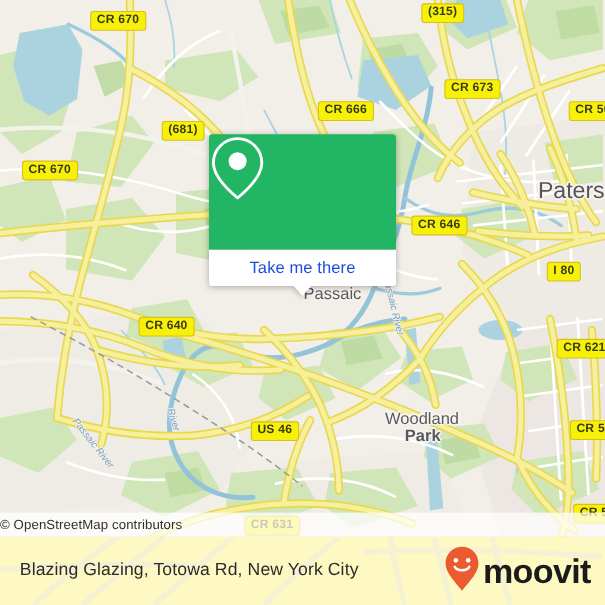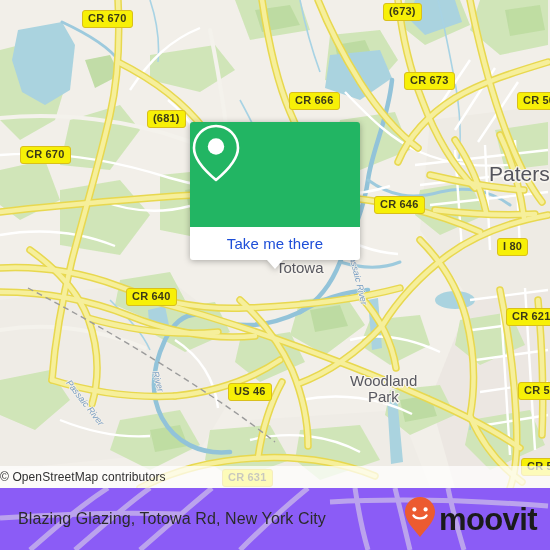--- a/index.html
+++ b/index.html
@@ -86,21 +86,21 @@
     background:rgba(255,255,255,.72);
     display:flex;align-items:center;
   }
   #attrib-text{
     font-size:12px;color:#2f2f2f;padding-left:0;letter-spacing:.1px;
   }
 
   
   #bottombar{
     position:absolute;left:0;top:488px;width:550px;height:62px;
-    background:#8b5cf6;overflow:hidden;
+    background:#fef9c3;overflow:hidden;
     display:flex;align-items:center;justify-content:space-between;
   }
   #bottombar-bg{position:absolute;left:0;top:0;opacity:.5;}
   #caption{
     position:relative;font-size:16px;color:#2b2b2b;
     padding-left:18px;white-space:nowrap;letter-spacing:.1px;
   }
   #logo{
     position:relative;display:flex;align-items:center;padding-right:13px;
   }
@@ -302,39 +302,39 @@
           <path d="M435 210 C468 214, 502 216, 535 214"></path>
         </g>
 
         <g fill="none" stroke="#9b9b9b" stroke-width="1.4" stroke-dasharray="6 4">
           <path d="M28 288 C70 310, 115 335, 158 362 C200 388, 240 414, 275 442"></path>
         </g>
       </g>
     </svg>
 
     <div class="shield" style="left:82px;top:10px;">CR 670</div>
-    <div class="shield" style="left:383px;top:3px;">(673)</div>
+    <div class="shield" style="left:383px;top:3px;">(315)</div>
     <div class="shield" style="left:404px;top:72px;text-align:right;">CR 673</div>
     <div class="shield" style="left:289px;top:92px;">CR 666</div>
     <div class="shield" style="left:517px;top:92px;">CR 50</div>
     <div class="shield" style="left:147px;top:110px;">(681)</div>
     <div class="shield" style="left:20px;top:146px;">CR 670</div>
     <div class="shield" style="left:374px;top:196px;">CR 646</div>
     <div class="shield" style="left:497px;top:238px;">I 80</div>
     <div class="shield" style="left:110px;top:288px;margin-left:16px;">CR 640</div>
     <div class="shield" style="left:506px;top:308px;">CR 621</div>
     <div class="shield" style="left:228px;top:383px;">US 46</div>
     <div class="shield" style="left:518px;top:382px;">CR 50</div>
     <div class="shield" style="left:521px;top:458px;">CR 5</div>
     <div class="shield" style="left:222px;top:469px;">CR 631</div>
 
     <div class="place city" style="left:489px;top:162px;">Paterson</div>
-    <div class="place town" style="left:276px;top:259px;">Totowa</div>
+    <div class="place town" style="left:276px;top:259px;">Passaic</div>
     <div class="place town2" style="left:350px;top:373px;">Woodland</div>
-    <div class="place town2" style="left:368px;top:389px;">Park</div>
+    <div class="place town2" style="left:368px;top:389px;font-weight:bold;">Park</div>
 
     <div class="river-label" style="left:356px;top:250px;transform:rotate(76deg);transform-origin:left top;">Passaic River</div>
     <div class="river-label" style="left:72px;top:378px;transform:rotate(52deg);transform-origin:left top;">Passaic River</div>
     <div class="river-label" style="left:160px;top:370px;transform:rotate(74deg);transform-origin:left top;">River</div>
 
     <div id="popup">
       <div id="popup-head">
         <span>
           <svg width="52" height="62" viewBox="0 0 52 62" aria-hidden="true">
             <path d="M26 4 C13.8 4 4 13.8 4 26 C4 36 14 48 26 58 C38 48 48 36 48 26 C48 13.8 38.2 4 26 4 Z" fill="none" stroke="#ffffff" stroke-width="2.6" stroke-linejoin="round"></path>

